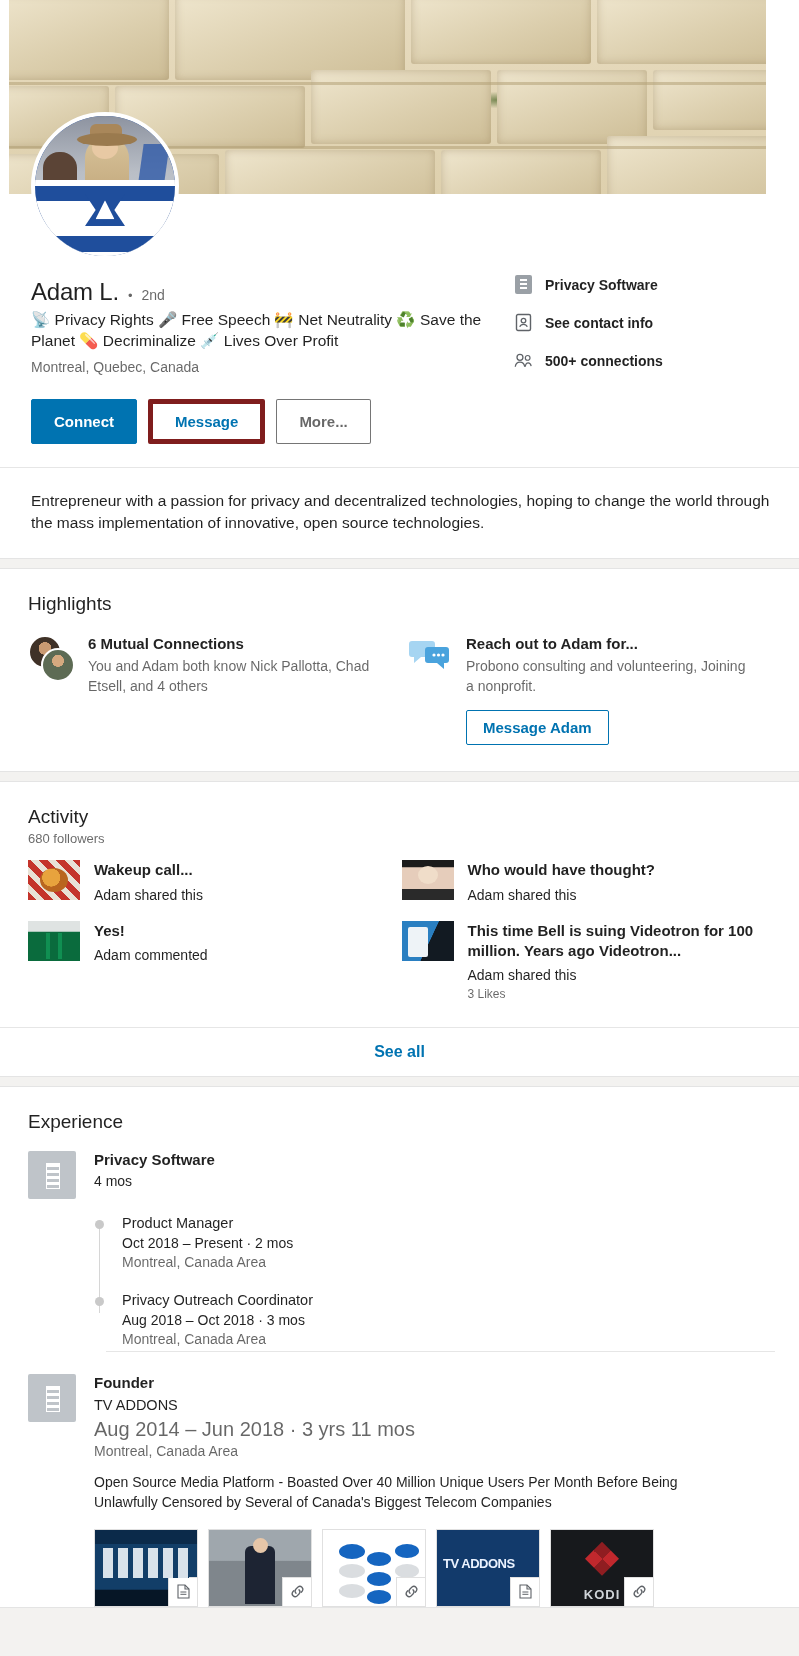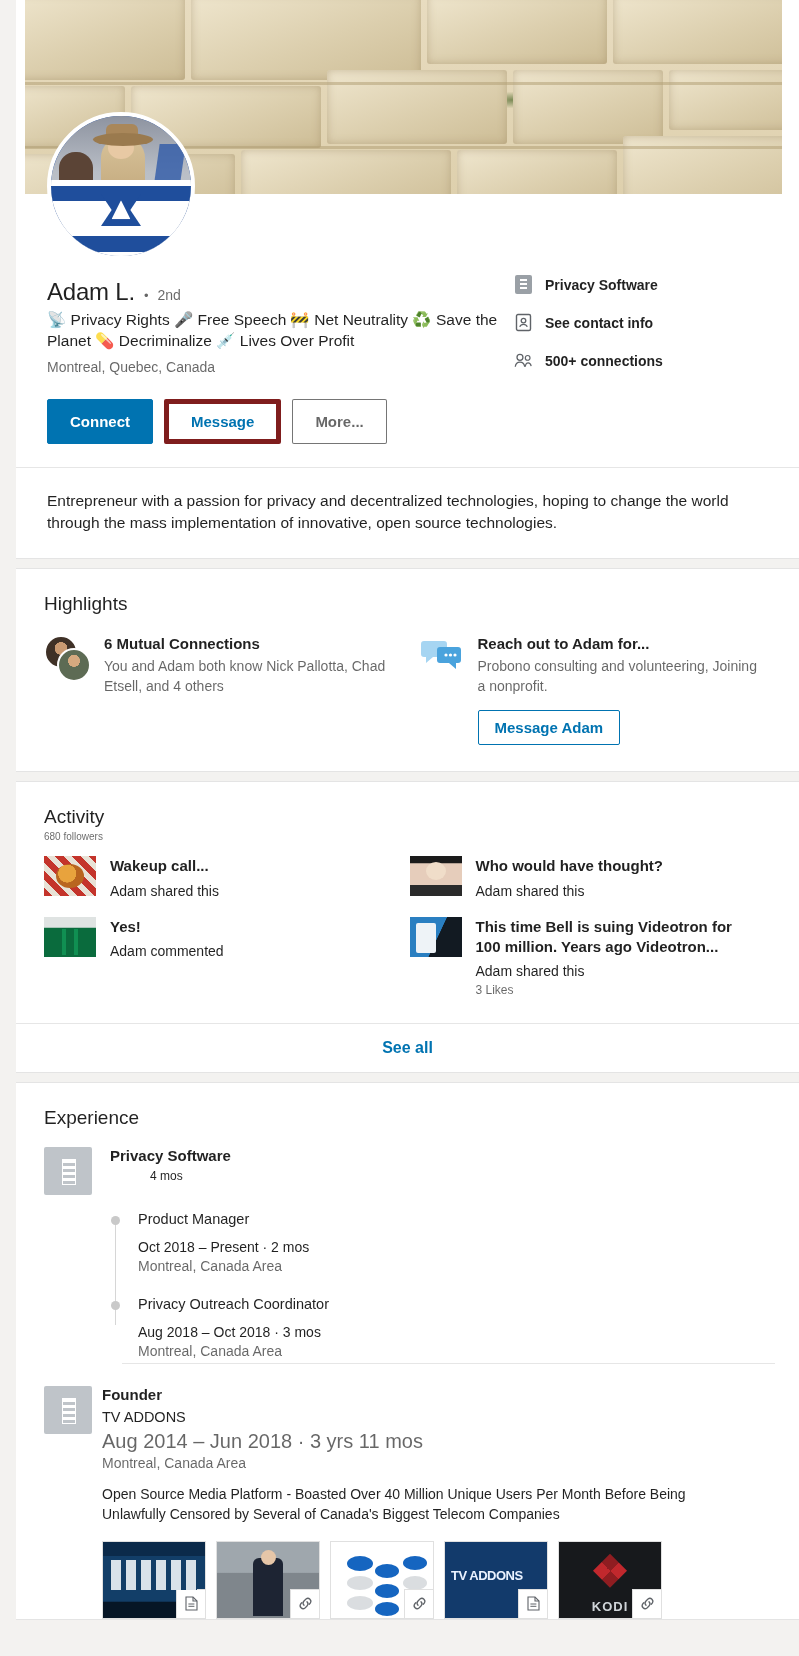--- a/index.html
+++ b/index.html
@@ -3,21 +3,21 @@
 <meta charset="utf-8">
 <style>
   * { box-sizing: border-box; margin: 0; padding: 0; }
   html, body {
     width: 799px;
     background: #f3f2f0;
     font-family: "Liberation Sans", sans-serif;
     color: #000000de;
     -webkit-font-smoothing: antialiased;
   }
-  .page { width: 799px; position: relative; padding-left: 16px; }
+  .page { width: 799px; position: relative; }
 
   
   .card {
     background: #fff;
     border: 1px solid #e4e4e4;
     border-left: none;
     border-right: none;
     margin-bottom: 9px;
     position: relative;
   }
@@ -131,21 +131,21 @@
   .co-badge:after {
     content:""; position:absolute; left:5px; top:4px; width:7px; height:12px;
     background: repeating-linear-gradient(180deg,#fff 0 2px,#9aa0a6 2px 4px);
   }
 
   .summary { padding: 0 24px 24px 31px; margin-top: 23px; border-top: 1px solid #e6e6e6; }
   .summary p { font-size: 15.5px; line-height: 1.42; color:#000000de; padding-top: 22px; }
 
   
   .sec-title { font-size: 19px; font-weight: 400; color:#000000de; padding: 24px 24px 0 28px; }
-  .sec-sub { font-size: 10px; color:#00000099; padding: 3px 24px 0 28px; }
+  .sec-sub { font-size: 13px; color:#00000099; padding: 3px 24px 0 28px; }
 
   
   .hl-grid { display:flex; padding: 20px 24px 26px 28px; gap: 20px; }
   .hl-item { display:flex; gap: 14px; flex: 1; }
   .hl-item.left { max-width: 360px; }
   .hl-faces { position:relative; width:46px; height:46px; flex:none; }
   .hl-faces .f {
     position:absolute; width:34px; height:34px; border-radius:50%;
     border:2px solid #fff; background:#4d5b43;
   }
@@ -189,39 +189,39 @@
   .exp-logo {
     width:48px; height:48px; flex:none; background:#bfc4c9; border-radius:2px;
     position:relative;
   }
   .exp-logo:after {
     content:""; position:absolute; left:18px; top:12px; width:12px; height:24px;
     background: repeating-linear-gradient(180deg,#fff 0 3px,#bfc4c9 3px 6px);
     border:1px solid #fff;
   }
   .exp-co-name { font-size:15px; font-weight:600; color:#000000de; }
-  .exp-co-dur { font-size:12px; color:#000000de; margin-top:5px;margin-left:40px; }
+  .exp-co-dur { font-size:14px; color:#000000de; margin-top:5px; }
 
   .roles { margin: 16px 0 0 0; position:relative; padding-left: 28px; }
   .roles:before {
     content:""; position:absolute; left:5px; top:10px; bottom:34px; width:1px; background:#d6d6d6;
   }
   .role { position:relative; margin-bottom: 22px; }
   .role:last-child { margin-bottom: 4px; }
   .role .bullet {
     position:absolute; left:-27px; top:5px; width:9px; height:9px;
     border-radius:50%; background:#c9c9c9;
   }
   .role-title { font-size:14.5px; font-weight:400; color:#000000de; }
-  .role-dates { font-size:14px; color:#000000de; margin-top:12px; }
+  .role-dates { font-size:14px; color:#000000de; margin-top:4px; }
   .role-loc { font-size:14px; color:#00000099; margin-top:3px; }
 
   .exp-divider { border-top:1px solid #e6e6e6; margin: 4px 0 22px 78px; }
 
-  .exp-entry { display:flex; gap:10px; }
+  .exp-entry { display:flex; gap:18px; }
   .exp-entry .col { flex:1; }
   .exp-role-title { font-size:15px; font-weight:600; color:#000000de; }
   .exp-sub { font-size:14.5px; color:#000000de; margin-top:6px; }
   .exp-dates { font-size:20px; color:#00000099; margin-top:5px; }
   .exp-loc { font-size:14px; color:#00000099; margin-top:2px; }
   .exp-desc { font-size:14px; line-height:1.42; color:#000000de; margin-top:14px; max-width:600px; }
 
   .media-row { display:flex; gap:10px; margin-top:16px; padding-bottom: 0; }
   .media-tile {
     width:104px; height:78px; border:1px solid #e0e0e0; position:relative; overflow:hidden; background:#eee;

